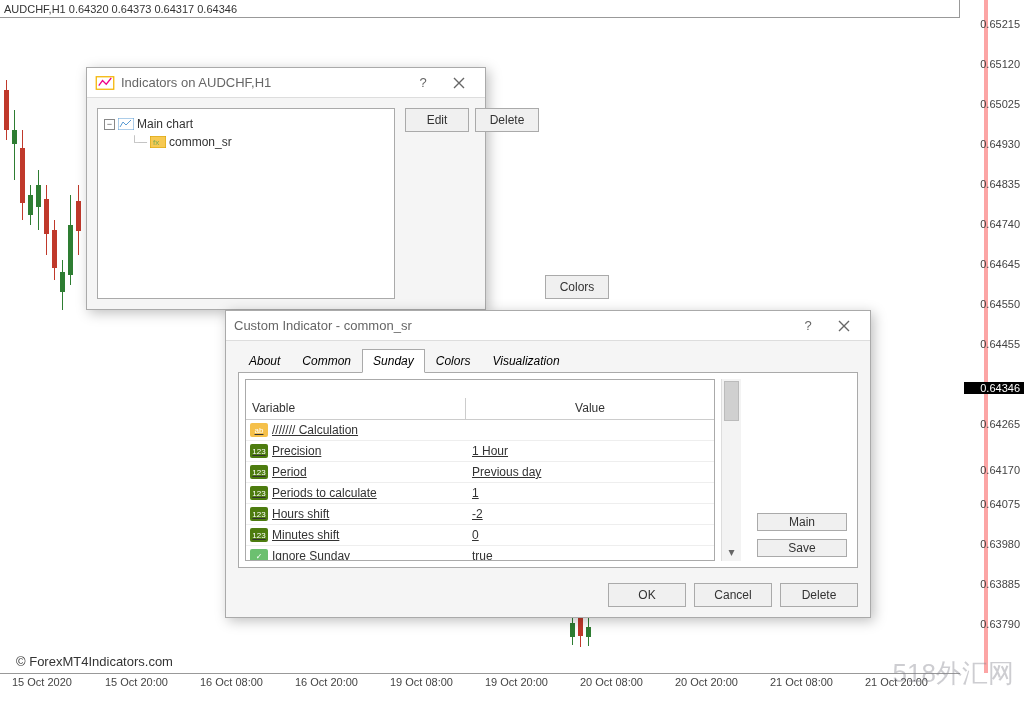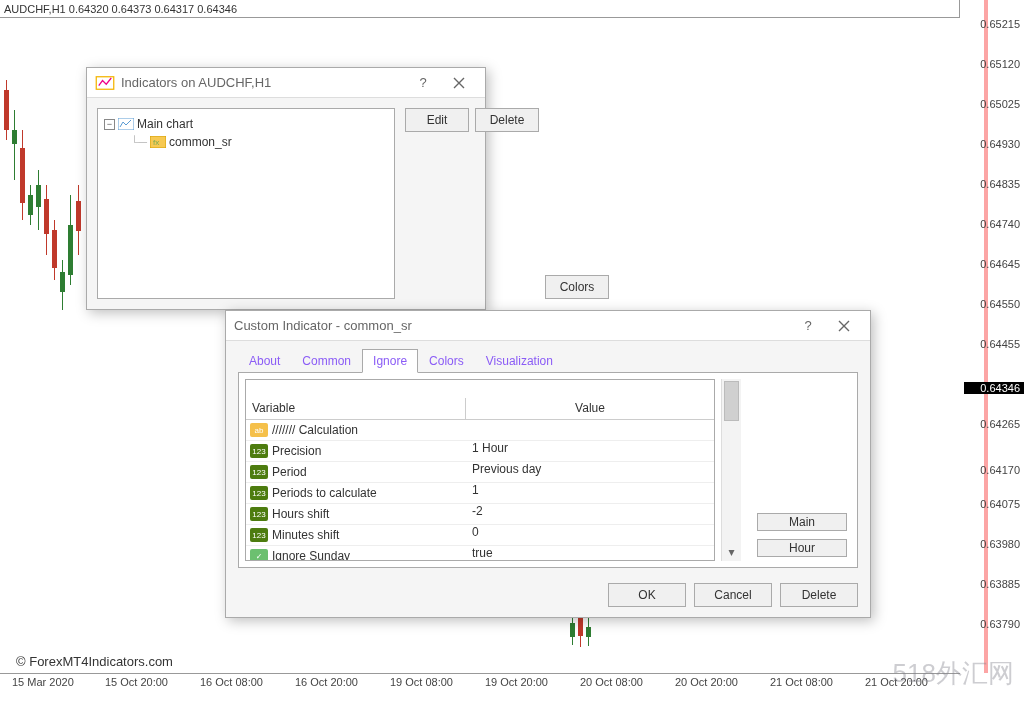--- a/index.html
+++ b/index.html
@@ -119,39 +119,39 @@
   .ind-buttons .btn { width:100%; }
   .ind-close-row { margin-top:auto; }
   
   .dlg-custom { left: 225px; top: 310px; width: 646px; height: 308px; }
   .tabs {
     display:flex; gap:0; padding: 8px 12px 0; background:#f5f5f5;
     font-size:12px;
   }
   .tab {
     padding: 4px 10px; border:1px solid transparent; border-bottom:none;
-    color:#8b5cf6; cursor:pointer; background:transparent;
+    color:#000000; cursor:pointer; background:transparent;font-style:italic;
   }
   .tab.active {
     background:#fff; border-color:#aaa;
     border-bottom:1px solid #fff;
     position:relative; z-index:2;
   }
   .tab-panel {
     margin: 0 12px; border:1px solid #aaa; background:#fff; position:relative; top:-1px;
     height: 196px;
     display:flex;
   }
   .grid-wrap { flex:1; margin:6px; border:1px solid #aaa; position:relative; overflow:hidden; }
   .grid-header { display:flex; height:22px; border-bottom:1px solid #ccc; background:#fff;margin-top:18px; }
   .gh { padding:3px 6px; font-size:12px; color:#333; }
   .gh.var { width:220px; border-right:1px solid #ccc; }
   .gh.val { flex:1;text-align:center; }
   .grid-body { overflow-y:auto; height:calc(100% - 22px); }
-  .grow { display:flex; height:21px; border-bottom:1px solid #eee; }
+  .grow { display:flex; height:21px; align-items:center; border-bottom:1px solid #eee;text-decoration:underline; }
   .gcell-var { width:220px; padding-left:4px; display:flex; align-items:center; gap:4px; }
   .gcell-val { flex:1; padding-left:6px; }
   .var-icon { width:18px; height:14px; border-radius:2px; display:inline-flex; align-items:center; justify-content:center; font-size:8px; color:#fff; }
   .var-icon.ab { background:#f5c04a; }
   .var-icon.num { background:#4d7c0f; }
   .var-icon.bool { background:#6cc070; }
   .scrollbar { width:20px; background:#f3f3f3; border-left:1px solid #ddd; position:relative; margin:6px 6px 6px 0;}
   .scrollbar .thumb { position:absolute; left:2px; right:2px; top:2px; height:40px; background:#d0d0d0; border:1px solid #bbb;}
   .scrollbar .arrow { position:absolute; left:0; right:0; height:18px; display:flex; align-items:center; justify-content:center; color:#666;}
   .side-buttons { width:110px; display:flex; flex-direction:column; gap:8px; padding: 140px 10px 10px; }
@@ -234,21 +234,21 @@
     <span class="price-current" style="top:382px">0.64346</span>
     <span class="price-tick" style="top:418px">0.64265</span>
     <span class="price-tick" style="top:464px">0.64170</span>
     <span class="price-tick" style="top:498px">0.64075</span>
     <span class="price-tick" style="top:538px">0.63980</span>
     <span class="price-tick" style="top:578px">0.63885</span>
     <span class="price-tick" style="top:618px">0.63790</span>
   </div>
 
   <div class="time-axis">
-    <span class="time-tick" style="left:12px">15 Mar 2020</span>
+    <span class="time-tick" style="left:12px">15 Oct 2020</span>
     <span class="time-tick" style="left:105px">15 Oct 20:00</span>
     <span class="time-tick" style="left:200px">16 Oct 08:00</span>
     <span class="time-tick" style="left:295px">16 Oct 20:00</span>
     <span class="time-tick" style="left:390px">19 Oct 08:00</span>
     <span class="time-tick" style="left:485px">19 Oct 20:00</span>
     <span class="time-tick" style="left:580px">20 Oct 08:00</span>
     <span class="time-tick" style="left:675px">20 Oct 20:00</span>
     <span class="time-tick" style="left:770px">21 Oct 08:00</span>
     <span class="time-tick" style="left:865px">21 Oct 20:00</span>
   </div>
@@ -312,21 +312,21 @@
     <span class="help-btn">?</span>
     <span class="close-btn">
       <svg viewBox="0 0 12 12">
           <path d="M1 1 L11 11 M11 1 L1 11" stroke="#666" stroke-width="1.4"></path>
         </svg>
     </span>
   </div>
   <div class="tabs">
     <div class="tab">About</div>
     <div class="tab">Common</div>
-    <div class="tab active">Ignore</div>
+    <div class="tab active">Sunday</div>
     <div class="tab">Colors</div>
     <div class="tab">Visualization</div>
   </div>
   <div class="tab-panel">
     <div class="grid-wrap">
       <div class="grid-header">
         <div class="gh var">Variable</div>
         <div class="gh val">Value</div>
       </div>
       <div class="grid-body" id="grid-body">
@@ -388,21 +388,21 @@
           </div>
         </div>
     </div>
     <div class="scrollbar">
       <div class="arrow" style="top:0">▴</div>
       <div class="thumb"></div>
       <div class="arrow" style="bottom:0">▾</div>
     </div>
     <div class="side-buttons">
       <button class="btn">Main</button>
-      <button class="btn">Hour</button>
+      <button class="btn">Save</button>
     </div>
   </div>
   <div class="dlg-bottom">
     <button class="btn">OK</button>
     <button class="btn">Cancel</button>
     <button class="btn">Delete</button>
   </div>
 </div>
 
 </body></html>

